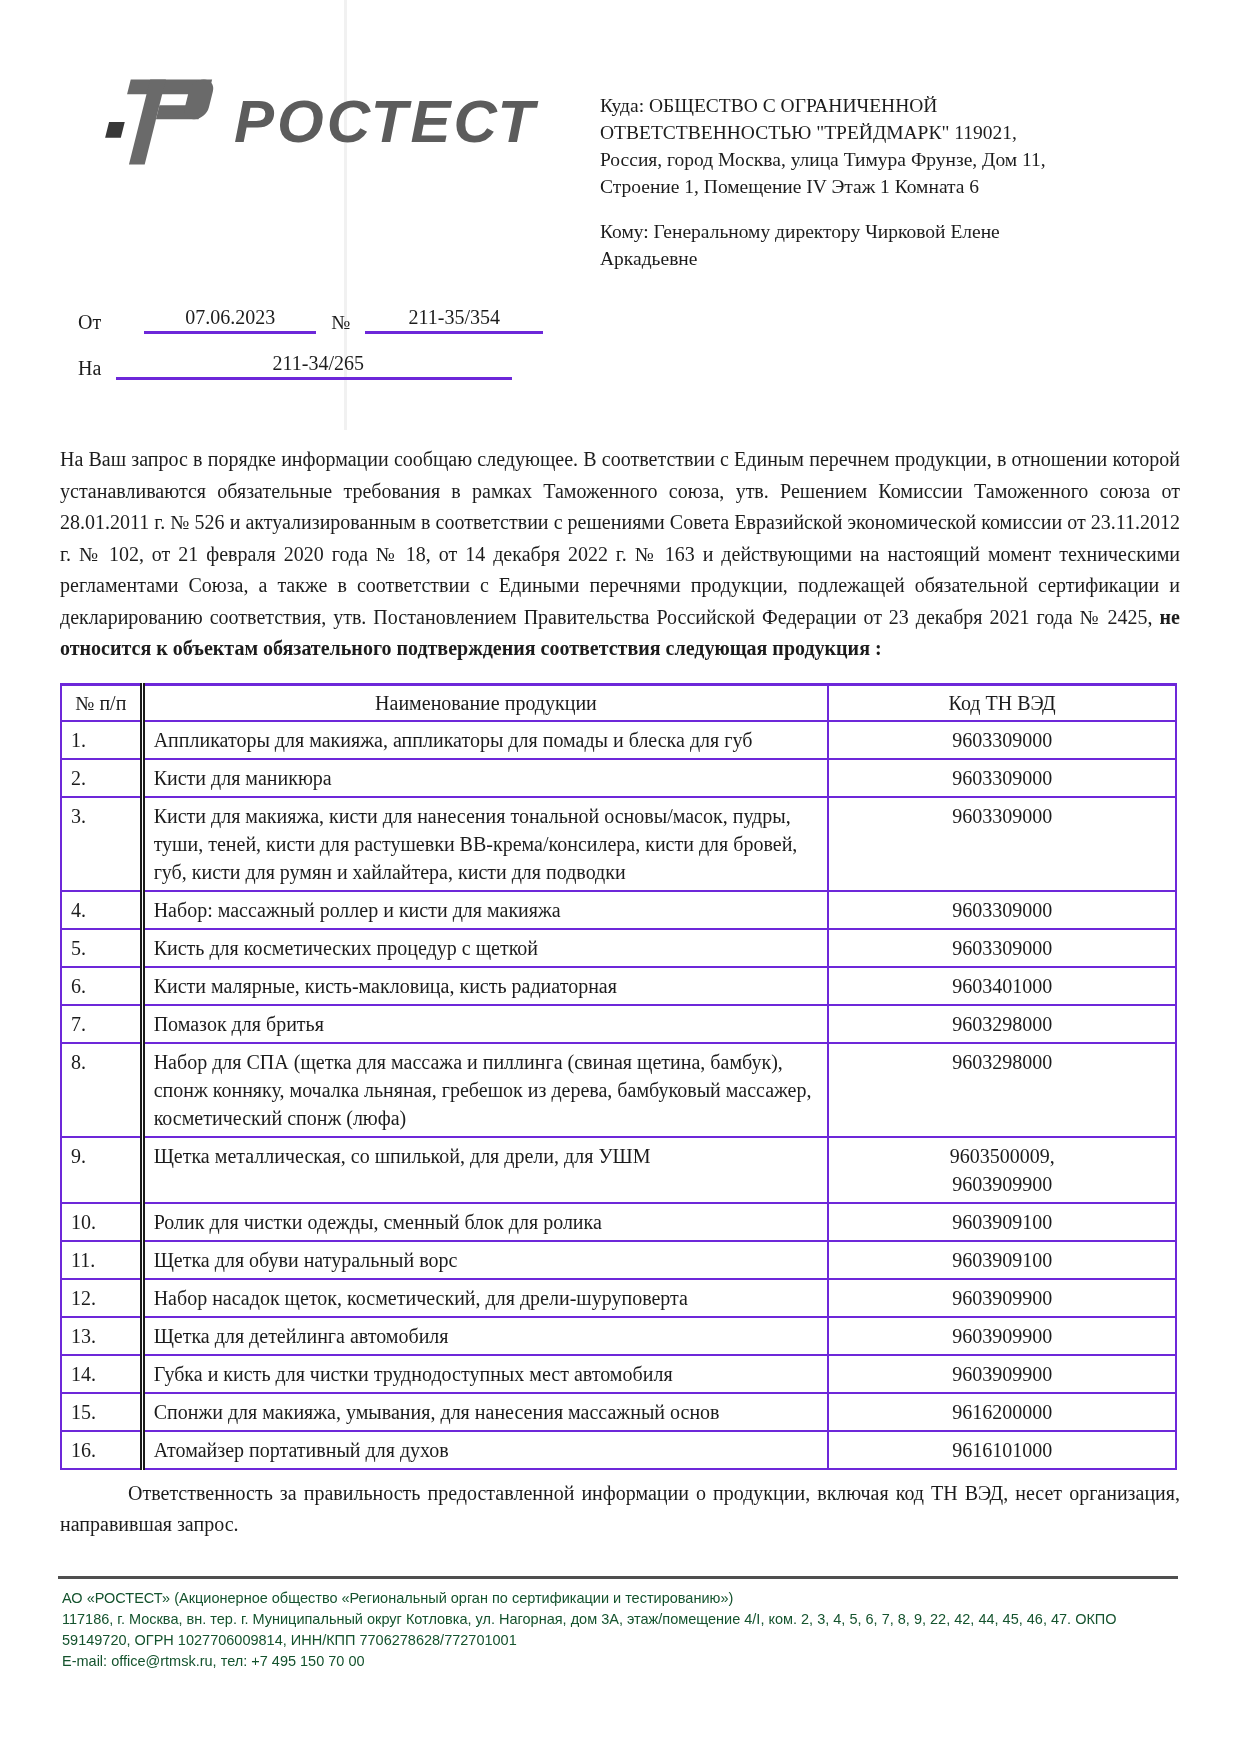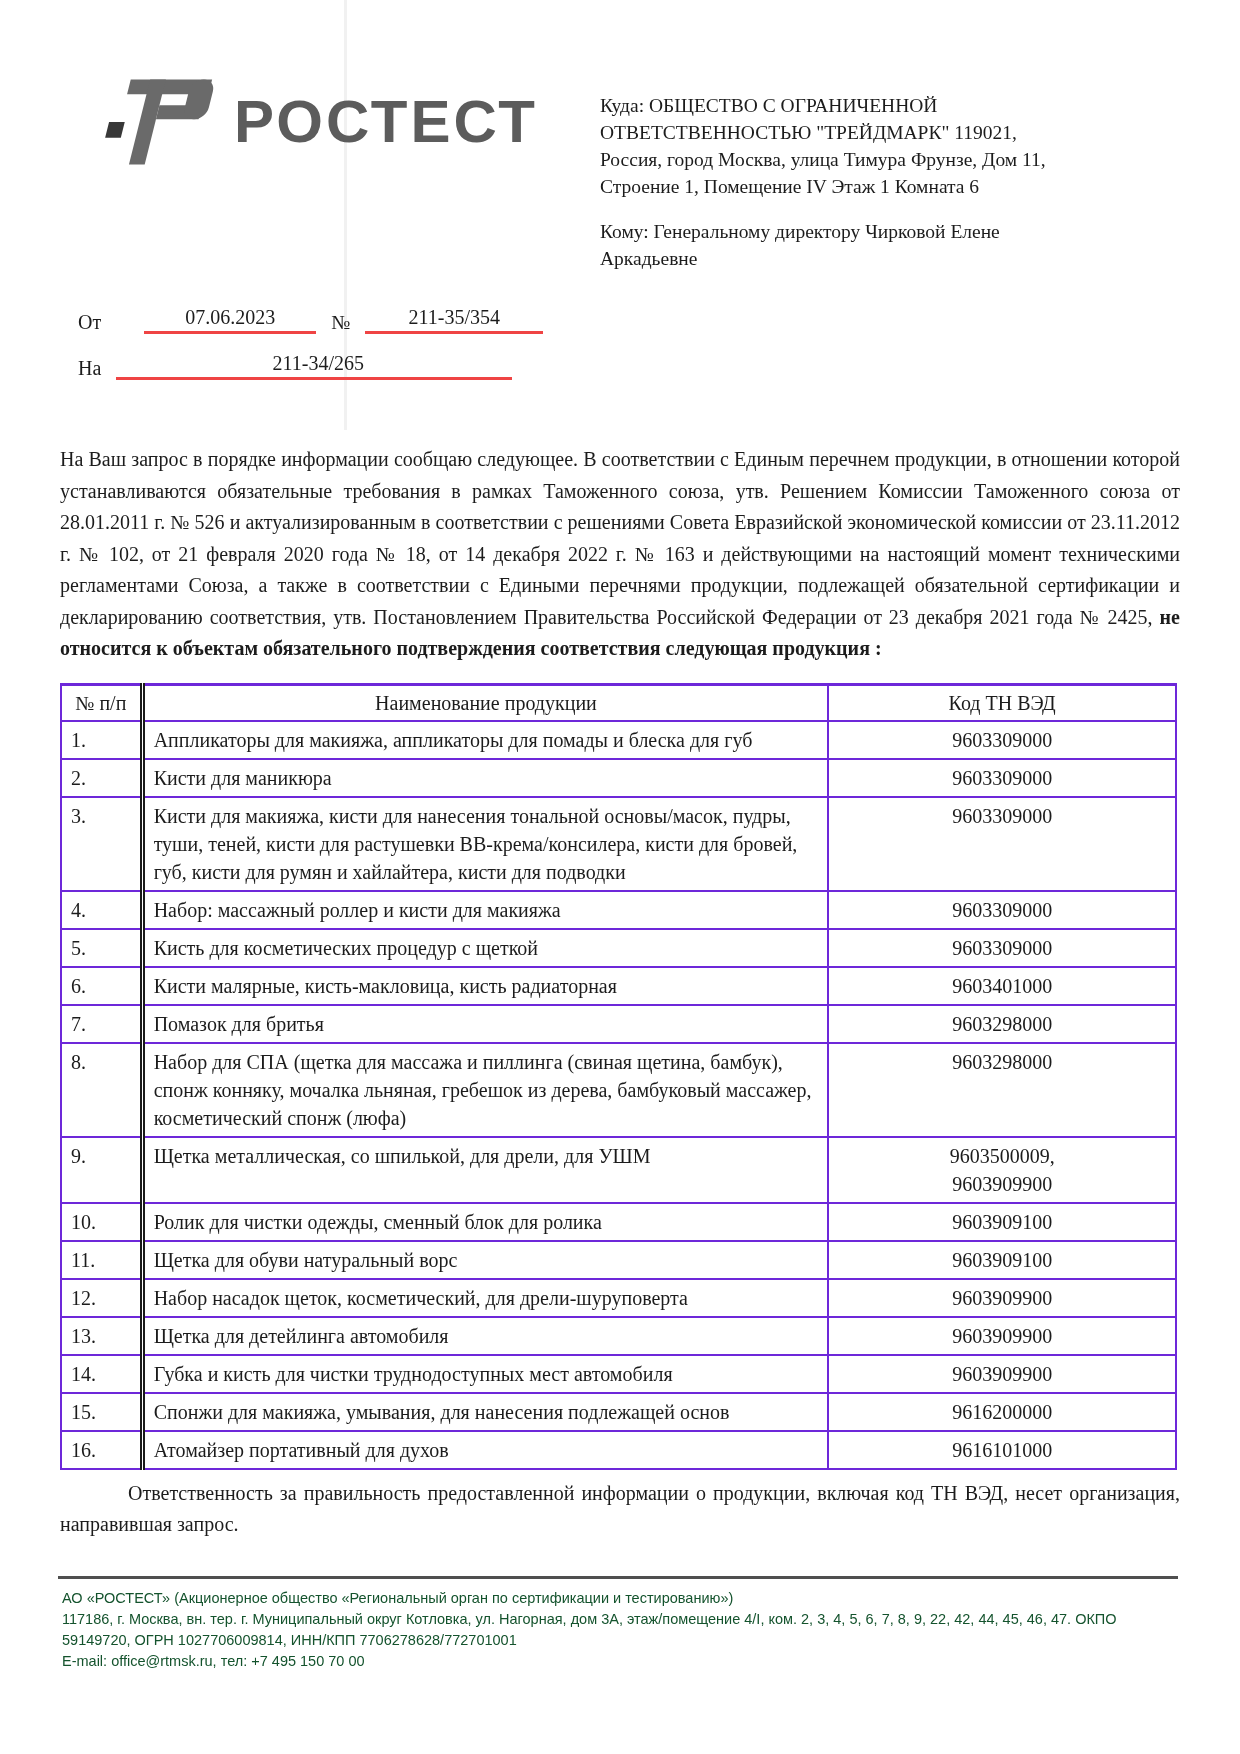--- a/index.html
+++ b/index.html
@@ -9,35 +9,35 @@
     font-family:"Liberation Serif", serif;
   }
   
   .scan-line { position:absolute; left:344px; top:0; width:3px; height:430px;
     background:rgba(120,120,120,0.10); }
 
   
   .logo { position:absolute; left:72px; top:66px; display:flex; align-items:center; }
   .logo-mark { width:148px; height:110px; }
   .logo-text {
-    font-family:"Liberation Sans", sans-serif; font-weight:bold; 
+    font-family:"Liberation Sans", sans-serif; font-weight:bold; font-style:italic;
     font-size:60px; letter-spacing:3px; color:#5c5c5c; margin-left:14px; 
   }
 
   
   .recipient { position:absolute; left:600px; top:92px; width:478px;
     font-size:19.5px; line-height:27px; }
   .recipient .attn { margin-top:18px; }
 
   
   .refline { position:absolute; font-size:20px; }
   .ref-from { left:78px; top:306px; }
   .ref-on   { left:78px; top:352px; }
   .ref-label { display:inline-block; }
-  .u-field { display:inline-block; border-bottom:3px solid #ef4444; text-align:center;
+  .u-field { display:inline-block; border-bottom:3px solid #6d28d9; text-align:center;
     padding-bottom:2px; vertical-align:bottom; }
   .u-from-date { width:172px; margin-left:38px; }
   .u-from-num  { width:178px; margin-left:10px; }
   .num-sign { display:inline-block; margin-left:10px; }
   .u-on-num { width:388px; margin-left:10px; text-align:center; padding-left:8px; }
 
   
   .main { position:absolute; left:60px; top:444px; width:1120px; }
   .intro { font-size:20px; line-height:31.5px; text-align:justify; margin:0; }
   .intro .bold { font-weight:bold; }
@@ -178,21 +178,21 @@
             <td class="c-name">Щетка для детейлинга автомобиля</td>
             <td class="c-code">9603909900</td>
           </tr>
           <tr>
             <td class="c-num">14.</td>
             <td class="c-name">Губка и кисть для чистки труднодоступных мест автомобиля</td>
             <td class="c-code">9603909900</td>
           </tr>
           <tr>
             <td class="c-num">15.</td>
-            <td class="c-name">Спонжи для макияжа, умывания, для нанесения подлежащей основ</td>
+            <td class="c-name">Спонжи для макияжа, умывания, для нанесения массажный основ</td>
             <td class="c-code">9616200000</td>
           </tr>
           <tr>
             <td class="c-num">16.</td>
             <td class="c-name">Атомайзер портативный для духов</td>
             <td class="c-code">9616101000</td>
           </tr>
         </tbody>
     </table>
 

